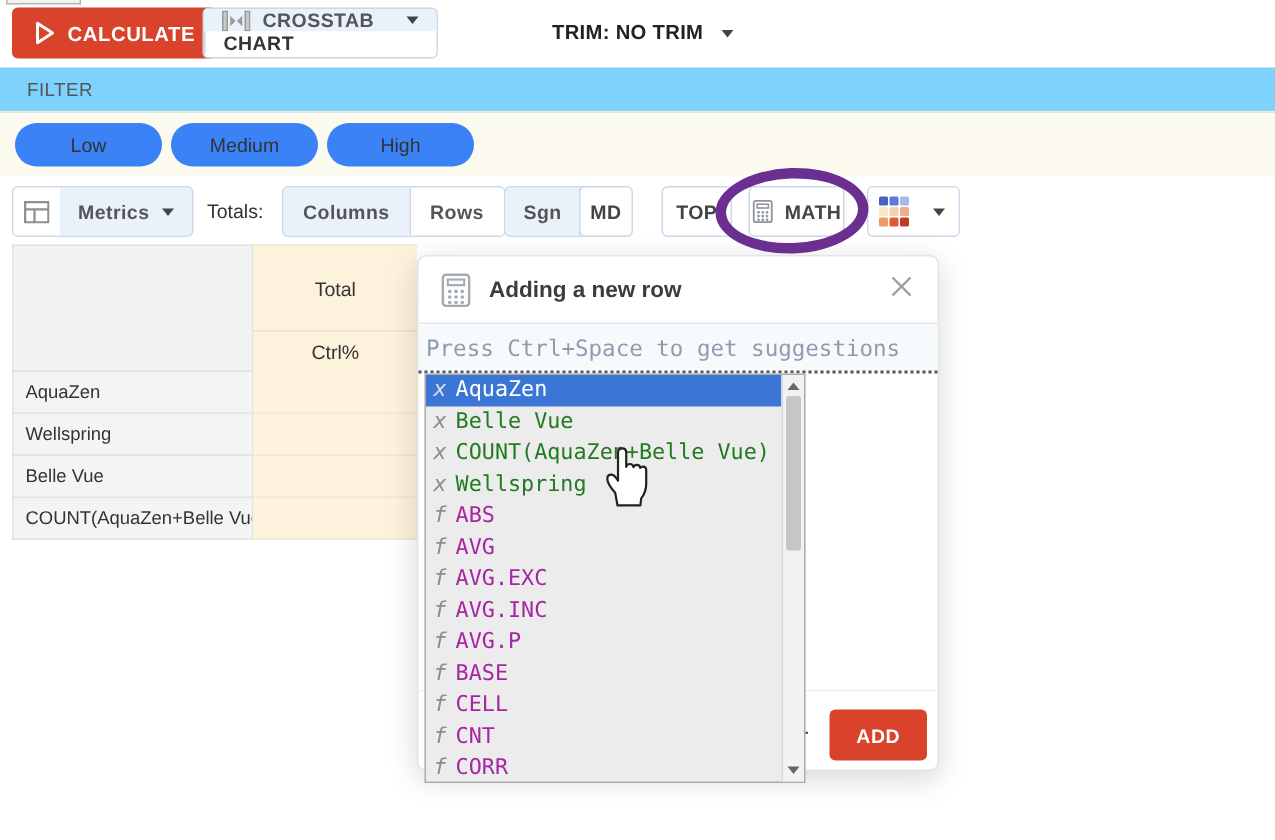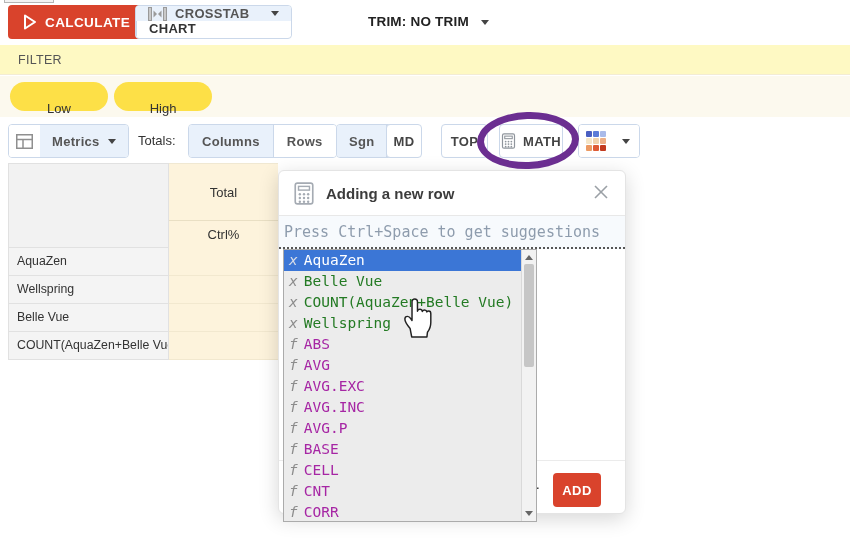--- a/index.html
+++ b/index.html
@@ -25,28 +25,28 @@
   .seg { display:flex; align-items:center; font-size:13px; font-weight:600;
     color:#555; letter-spacing:.3px; padding:0 12px; gap:8px; }
   .seg.blue { background:#E9F1FB; }
   .seg + .seg { border-left:1px solid #CBD8EA; }
   .trim { position:absolute; left:368px; top:5px; height:34px; line-height:34px;
     font-size:13.5px; font-weight:600; color:#222; letter-spacing:.2px; }
   .trim .caret { margin-left:8px; }
 
   
   .filter-band { position:absolute; left:0; top:45px; width:850px; height:30px;
-    background:#fef9c3; border-bottom:1px solid #F3ECD4;
+    background:#7dd3fc; border-bottom:1px solid #F3ECD4;
     font-size:12.5px; color:#555; letter-spacing:.3px;
     line-height:30px; padding-left:18px; }
   .chips-band { position:absolute; left:0; top:76px; width:850px; height:41px;
     background:#FCF9EE; display:flex; gap:6px; padding:6px 0 0 10px; }
-  .chip { height:29px; min-width:98px; border-radius:15px; background:#fde047;
+  .chip { height:29px; min-width:98px; border-radius:15px; background:#3b82f6;
     border:none; font-size:13px; color:#333; text-align:center;
-    line-height:29px; padding:12px 20px; cursor:pointer; font-family:inherit; }
+    line-height:29px; padding:0 20px; cursor:pointer; font-family:inherit; }
 
   
   .toolbar2 { position:absolute; left:0; top:117px; width:850px; height:46px; background:#fff; }
   .t2 { position:absolute; top:7px; height:34px; }
   .t2.seg-group { top:7px; }
   .icon-seg { display:flex; align-items:center; justify-content:center; padding:0 7px; background:#fff; }
   .lbl-totals { position:absolute; left:138px; top:7px; height:34px; line-height:34px; font-size:13px; color:#333; }
   .btn-plain { border:1px solid #CBD8EA; border-radius:4px; background:#fff;
     font-size:13px; font-weight:600; color:#444; letter-spacing:.3px;
     display:flex; align-items:center; justify-content:center; gap:7px; cursor:pointer;
@@ -80,21 +80,21 @@
     color:#9AA0A6; font-size:20px; line-height:20px; padding:2px; }
   .dlg-input { height:33px; background:#F7FAFD; border-bottom:2px dotted #555;
     display:flex; align-items:center; padding-left:5px; cursor:text; }
   .dlg-placeholder { font-family:"DejaVu Sans Mono", monospace; font-size:15px;
     color:#8E9CAD; white-space:nowrap; }
   .dlg-footer { position:absolute; left:0; top:289px; width:100%; height:54px;
     border-top:1px solid #EBEBEB; border-radius:0 0 6px 6px; }
   .cancel-partial { position:absolute; left:252px; top:16px; font-size:13px;
     font-weight:600; letter-spacing:.4px; color:#444; background:none; border:none; cursor:pointer;
     font-family:inherit; }
-  .btn-add { position:absolute; left:274px; top:12px; width:48px; height:34px;
+  .btn-add { position:absolute; left:274px; top:12px; width:65px; height:34px;
     background:#D9432C; color:#fff; border:none; border-radius:4px;
     font-weight:700; font-size:13px; letter-spacing:.4px; cursor:pointer; font-family:inherit; }
 
   
   .suggest { position:absolute; left:283px; top:249px; width:254px; height:273px;
     background:#ECECEC; border:1px solid #ABABAB; z-index:20; }
   .sg-items { position:absolute; left:0; top:0; right:15px; bottom:0; overflow:hidden; }
   .sg-item { height:21px; line-height:21px; padding-left:5px; cursor:pointer;
     font-family:"DejaVu Sans Mono", monospace; font-size:14.5px; white-space:nowrap; }
   .sg-prefix { font-style:italic; color:#8C8C8C; margin-right:6px; }
@@ -155,20 +155,21 @@
     <span>TRIM: NO TRIM</span>
     <span class="caret"></span>
   </div>
 
   <div class="filter-band">
     <span>FILTER</span>
   </div>
   <div class="chips-band">
 
   <button class="chip">Low</button>
+      <button class="chip">Medium</button>
       <button class="chip">High</button>
     </div>
 
   <div class="toolbar2">
 
     <div class="t2 seg-group" style="left:8px;">
       <div class="icon-seg">
         <svg width="17" height="15" viewBox="0 0 17 15">
           <rect x="0.75" y="0.75" width="15.5" height="13.5" fill="none" stroke="#8f8f8f" stroke-width="1.5"></rect>
           <line x1="0.75" y1="5.5" x2="16.25" y2="5.5" stroke="#8f8f8f" stroke-width="1.5"></line>

